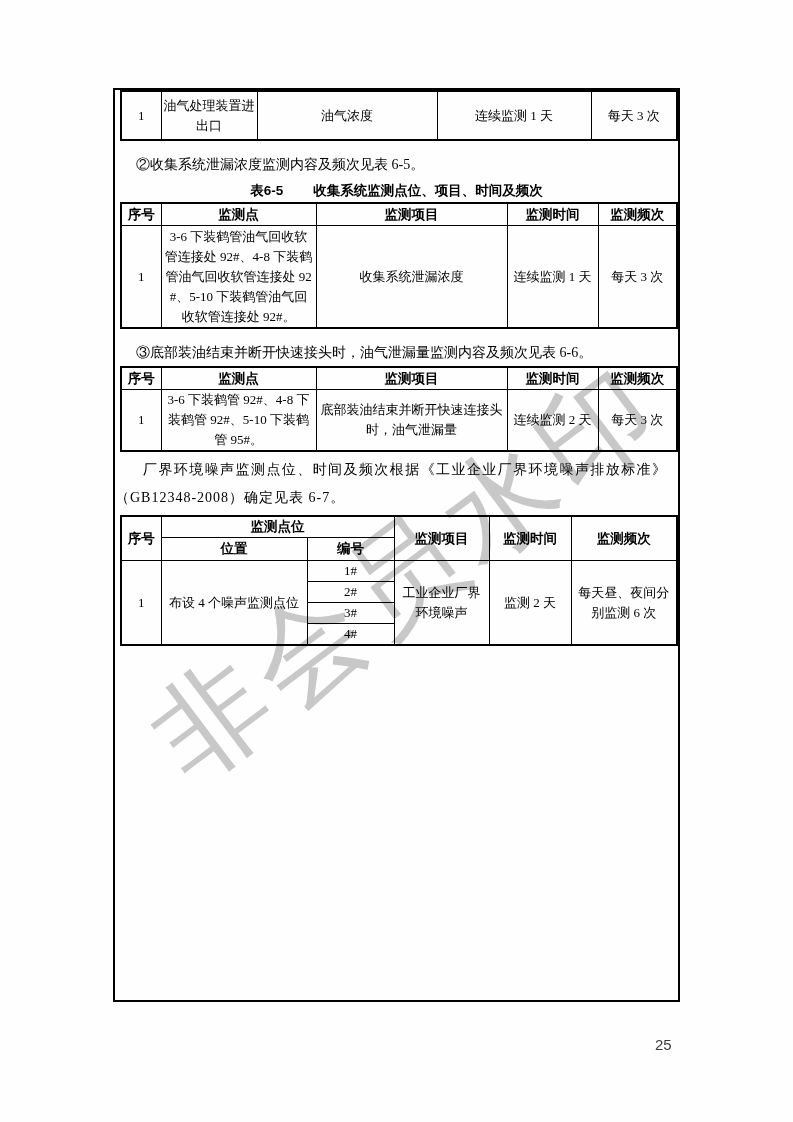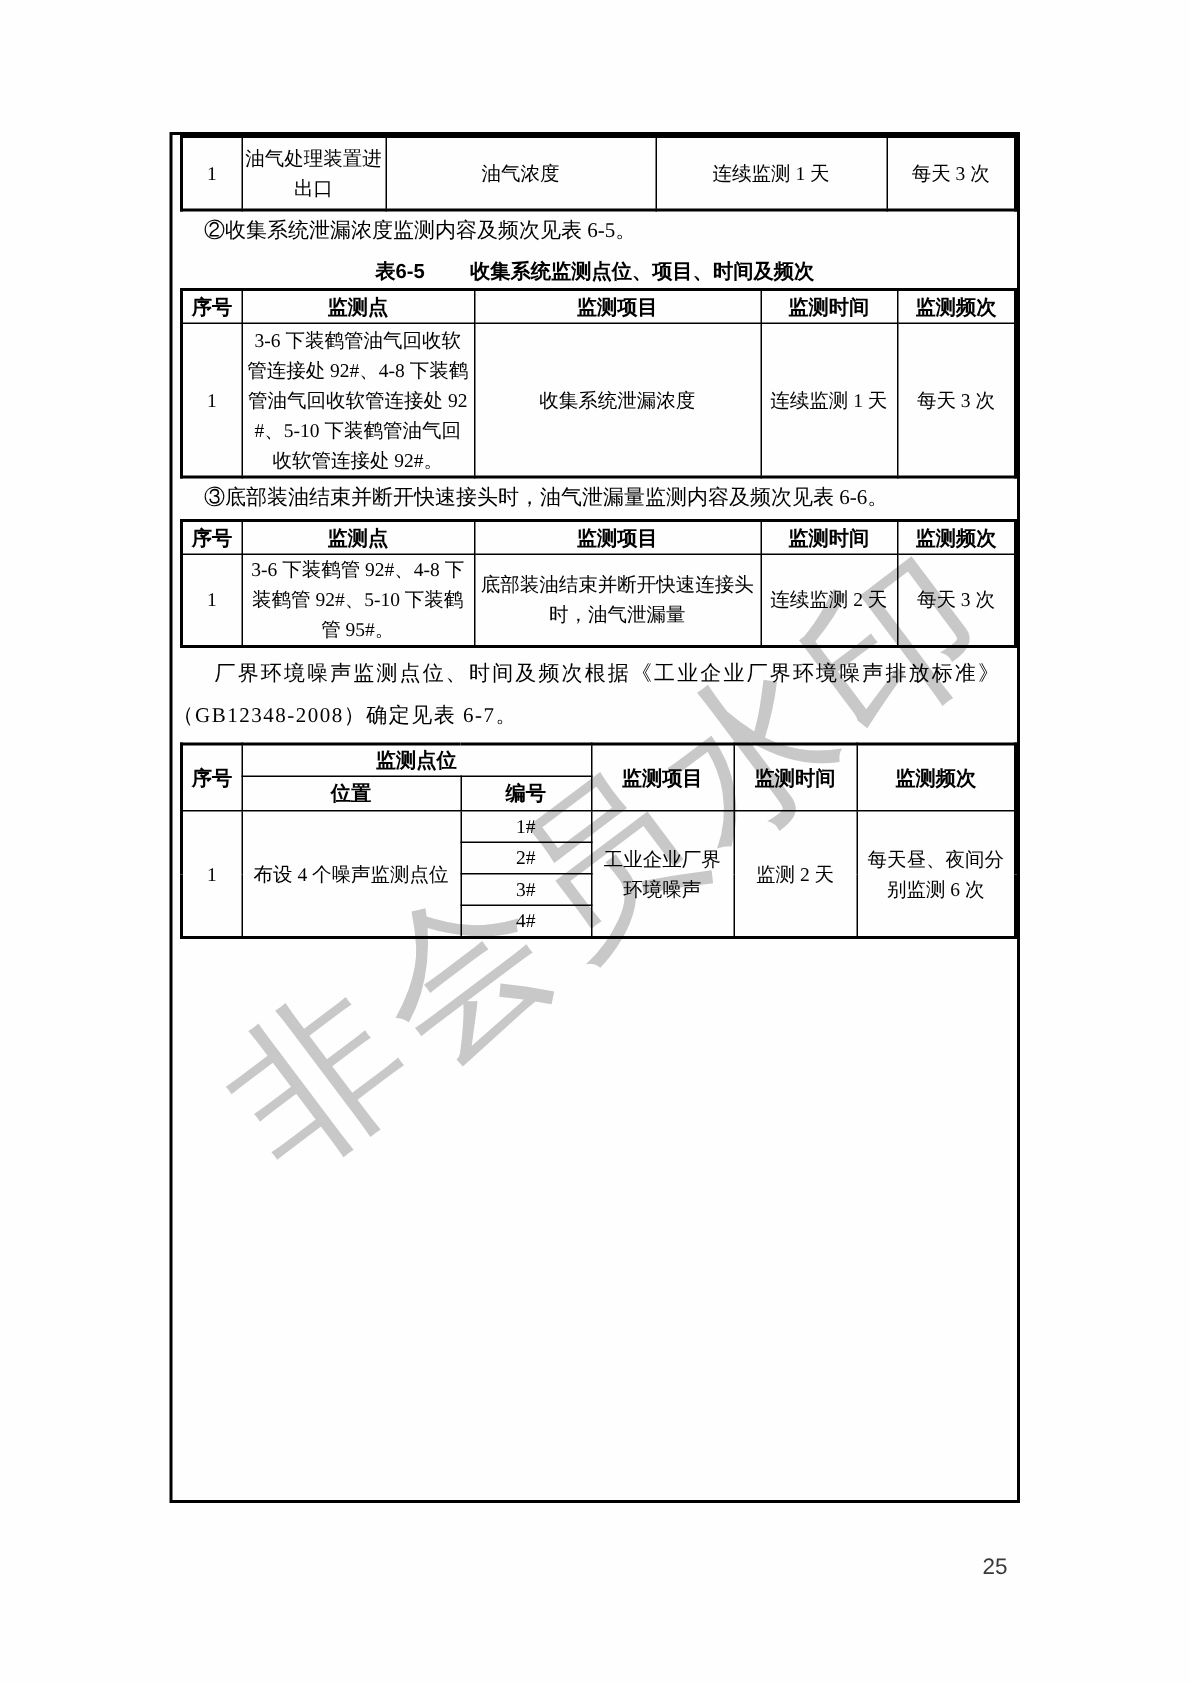--- a/index.html
+++ b/index.html
@@ -35,21 +35,21 @@
     margin-top:46px;
   }
   .top-t td { height:47px; line-height:21px; }
   .hdr-row th { height:21px; }
   .t65-data td { height:101px; line-height:20.5px;margin-left:44px; }
   .t66-data td { height:56px; line-height:19.5px; }
   .t67-h1 th { height:20px; }
   .t67-h2 th { height:22px; }
   .t67-sub td { height:20px; }
   .para {
-    margin:4px 0 0 0; padding-left:21px; font-size:14px; line-height:20px;
+    margin:14px 0 0 0; padding-left:21px; font-size:14px; line-height:20px;
   }
   .caption {
     margin-top:7px; text-align:center; font-weight:bold; font-size:13.5px;
     font-family:"Liberation Sans", sans-serif; line-height:17px;
   }
   .caption .cap-label { margin-right:30px;text-align:right; }
   .sec-heading {
     margin:9px 0 0 0; font-size:14.5px; font-weight:bold; line-height:20px;
     font-family:"Liberation Sans", sans-serif;
   }

